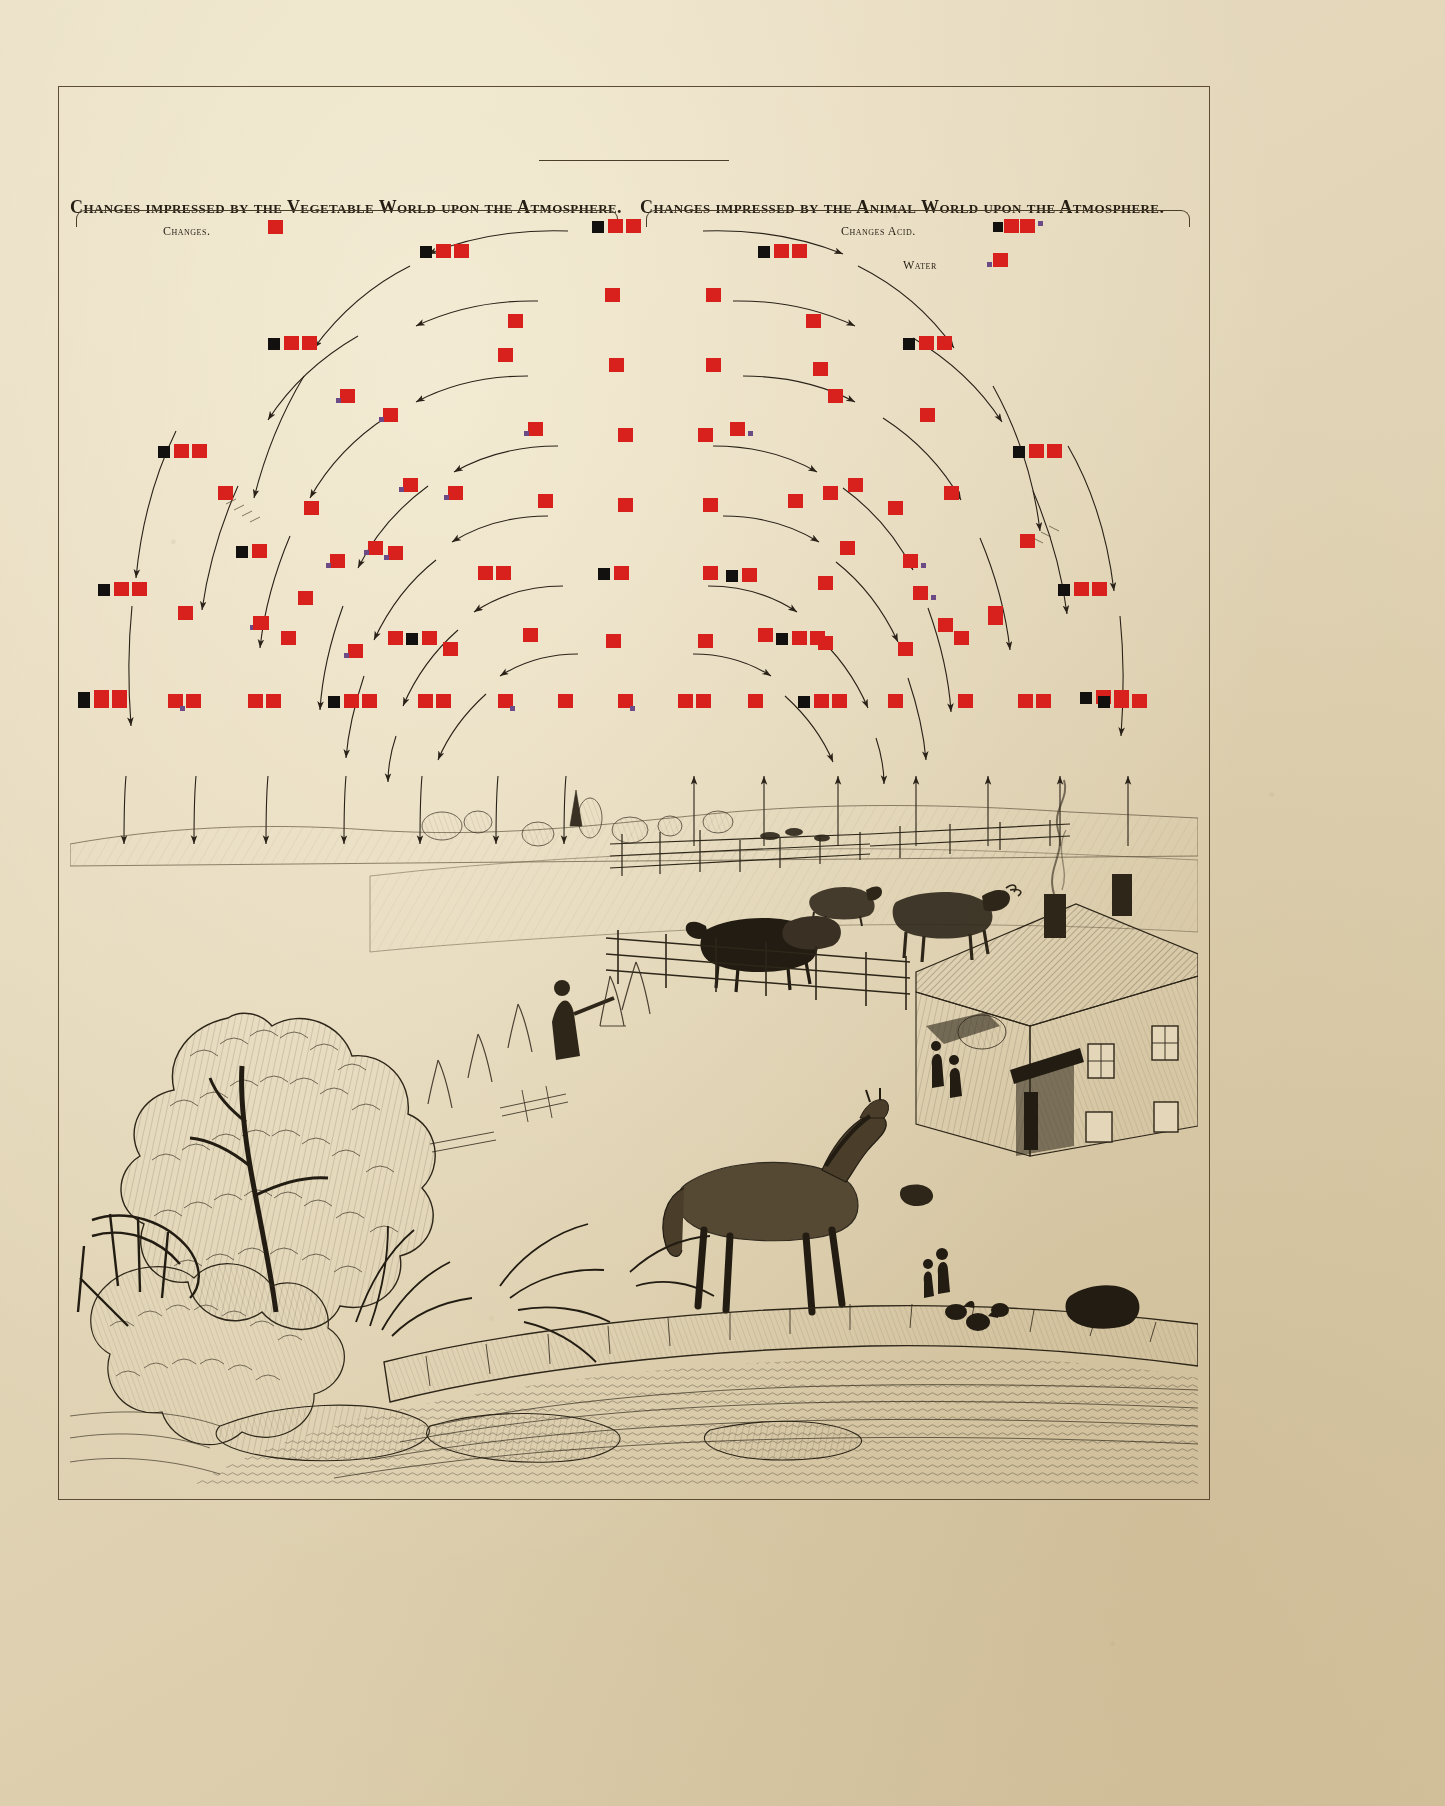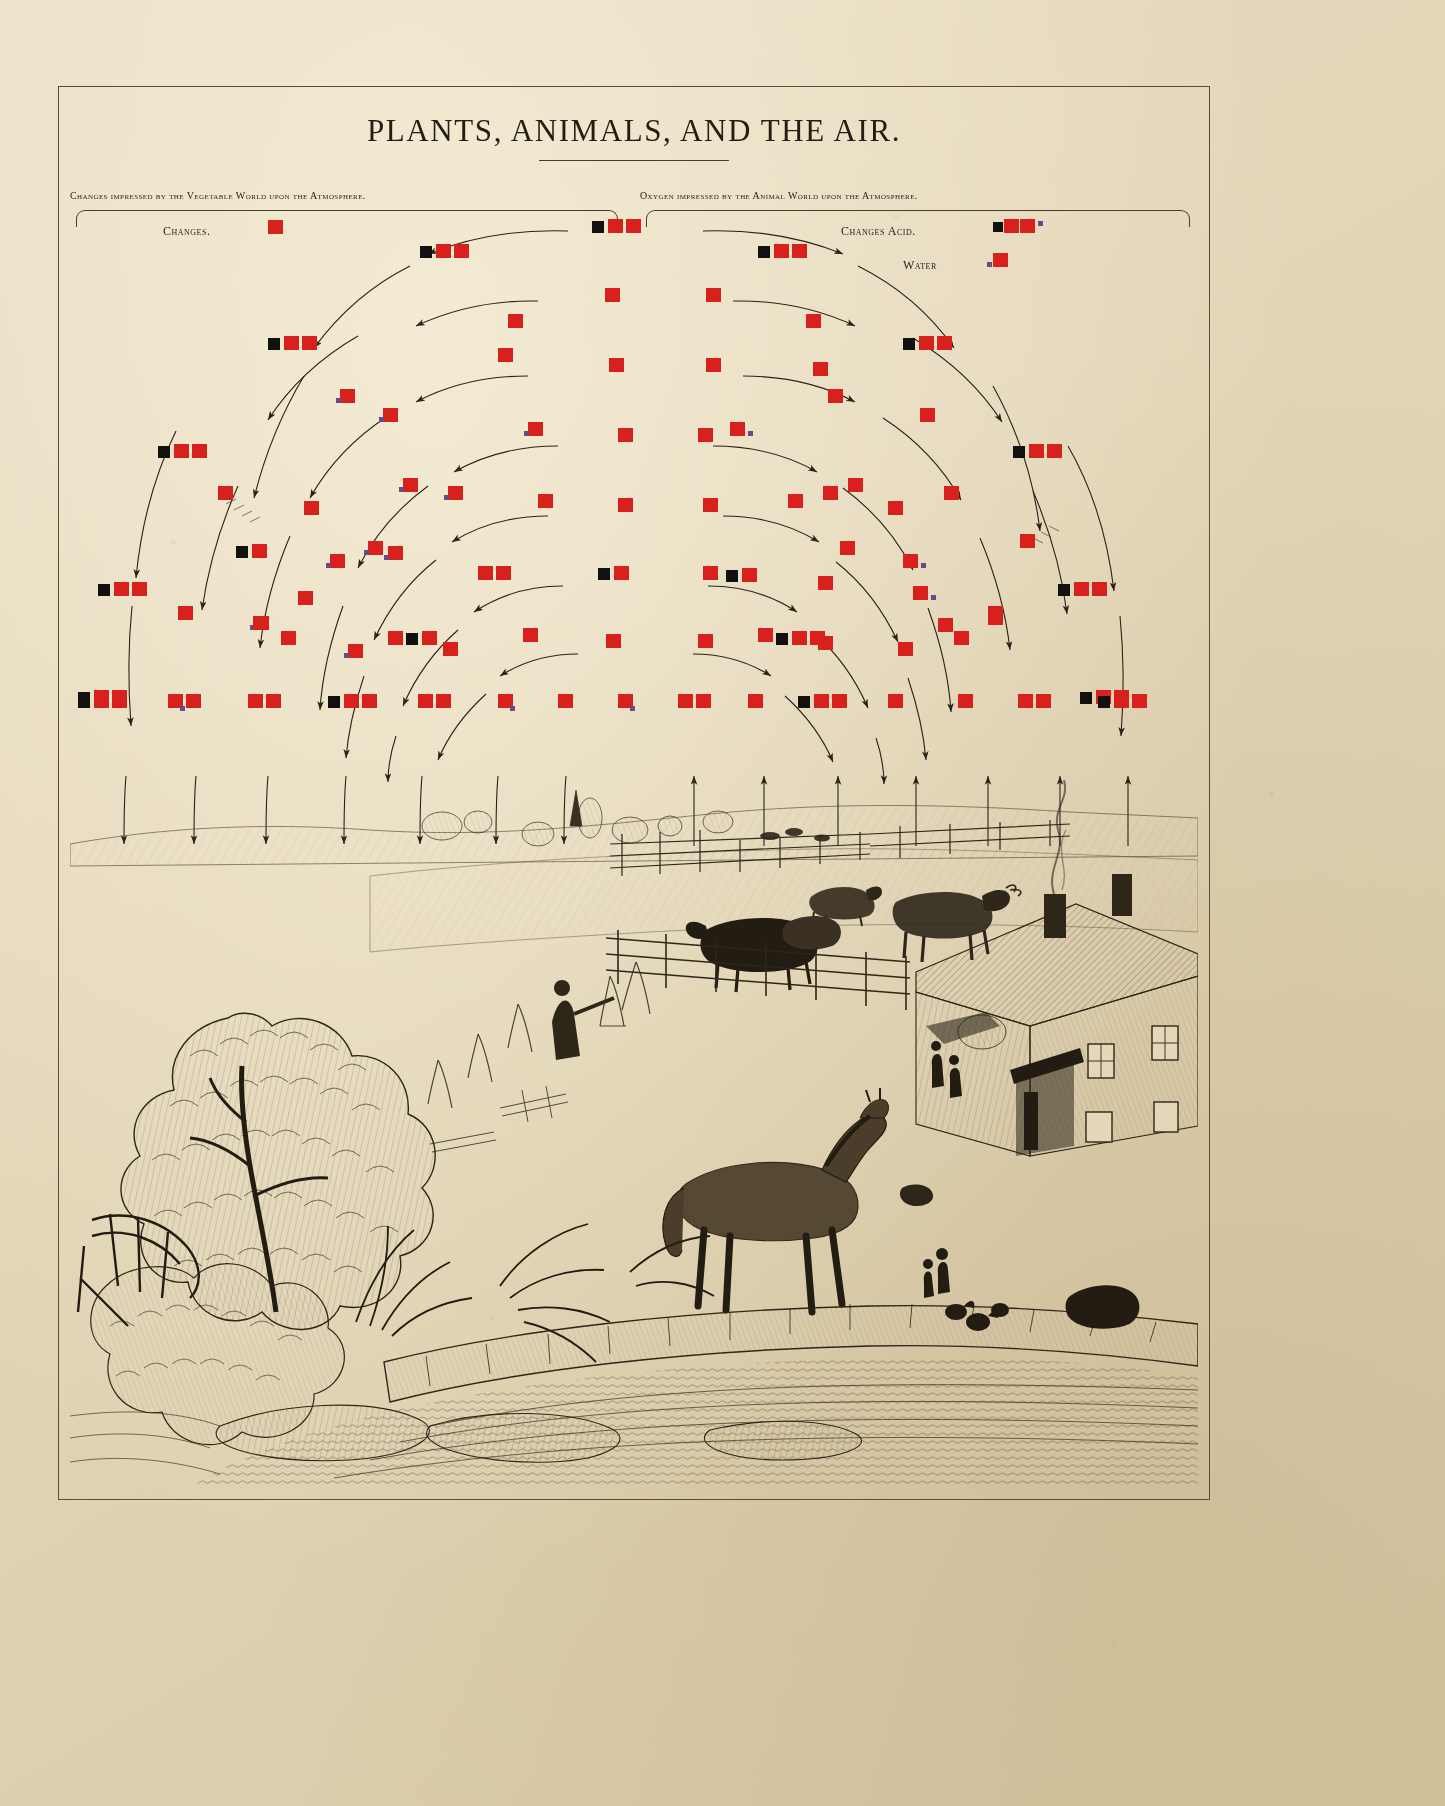--- a/index.html
+++ b/index.html
@@ -66,26 +66,27 @@
     position: absolute;
     top: 74px;
     left: 50%;
     transform: translateX(-50%);
     width: 190px;
     height: 1px;
     background: #4a3e2a;
   }
   .caption {
     position: absolute;
-    top: 104px;
-    font-size: 10px;
+    top: 111px;
+    font-size: 18px;
     color: #241d13;
     white-space: nowrap;
     font-variant: small-caps;
     letter-spacing: .4px;
+    font-weight: bold;
   }
   #caption-left { left: 12px; }
   #caption-right { left: 582px; }
 
   .brace {
     position: absolute;
     top: 124px;
     height: 16px;
     border-top: 1.2px solid #4a3e2a;
     border-left: 1.2px solid #4a3e2a;
@@ -130,25 +131,24 @@
 </style>
 </head>
 <body>
 
 <div id="plate">
   <div id="paper-grain"></div>
   <div id="frame"></div>
 
   <div id="stage">
 
-    <div id="title">PLANTS, ANIMALS, AND THE AIR.</div>
     <div id="title-rule"></div>
 
     <div class="caption" id="caption-left">Changes impressed by the Vegetable World upon the Atmosphere.</div>
-    <div class="caption" id="caption-right">Oxygen impressed by the Animal World upon the Atmosphere.</div>
+    <div class="caption" id="caption-right">Changes impressed by the Animal World upon the Atmosphere.</div>
 
     <div class="brace" id="brace-left"></div>
     <div class="brace" id="brace-right"></div>
 
     <div class="legend-label" style="left:105px; top:138px;">Changes.</div>
     <div class="mol" style="left:210px; top:134px;">
       <span class="atom o" style="left:0; top:0;"></span>
     </div>
 
     <div class="legend-label" style="left:783px; top:138px;">Changes Acid.</div>

